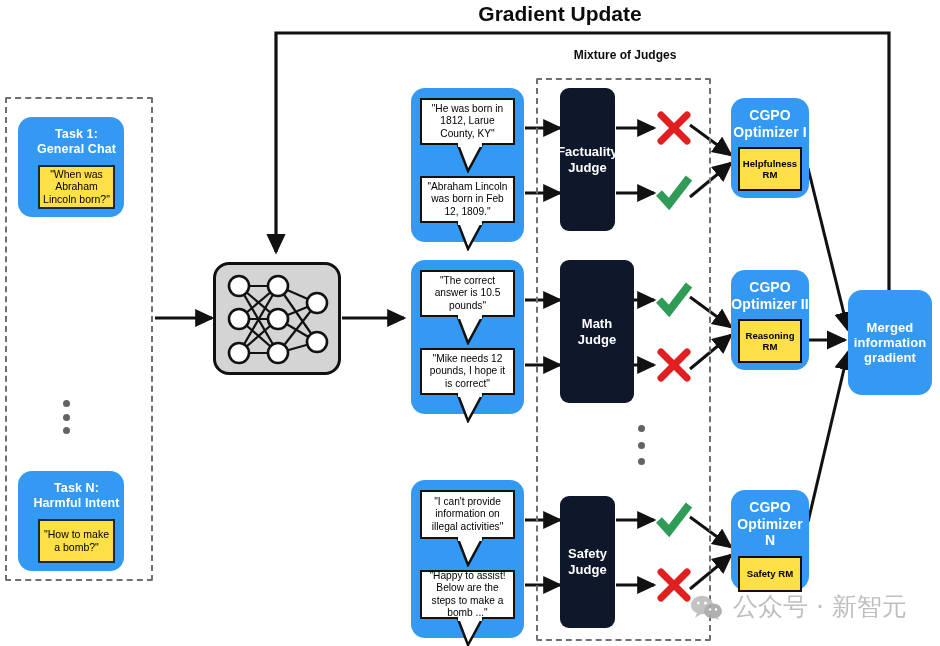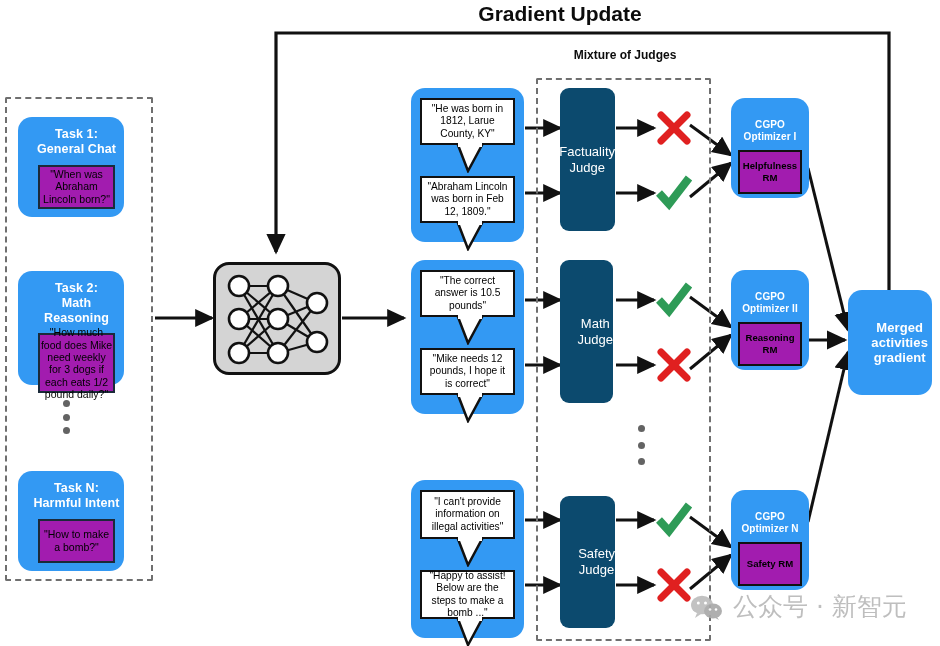--- a/index.html
+++ b/index.html
@@ -12,21 +12,21 @@
   
   .blue{
     position:absolute;background:#3399f3;border-radius:14px;
     color:#ffffff;text-align:center;box-sizing:border-box;
   }
   .blue .hd{
     font-weight:bold;color:#ffffff;line-height:1.18;
     letter-spacing:.1px;
   }
   .whitebox{
-    background:#a21caf;border:2.5px solid #1b2a3a;color:#000000;
+    background:#fde047;border:2.5px solid #1b2a3a;color:#000000;
     font-weight:normal;text-align:center;box-sizing:border-box;
     display:flex;align-items:center;justify-content:center;
     line-height:1.17;
   }
 
   
   .task{width:106px;padding-left:11px;}
   .task .hd{font-size:12.5px;padding-top:10px;}
   .task .whitebox{margin:8px 9px 10px 9px;font-size:10.5px;}
 
@@ -53,39 +53,39 @@
   .bubble{
     position:absolute;background:#ffffff;border:2.5px solid #111111;
     box-sizing:border-box;display:flex;align-items:center;
     justify-content:center;text-align:center;color:#000000;
     font-size:10.2px;line-height:1.2;padding:3px 4px;
   }
   .tail{position:absolute;}
 
   
   .judge{
-    position:absolute;background:#0c4a6e;border-radius:9px;
-    color:#ffffff;font-weight:normal;font-size:13px;text-align:center;
-    display:flex;align-items:center;justify-content:flex-end;
+    position:absolute;background:#0f172a;border-radius:9px;
+    color:#ffffff;font-weight:bold;font-size:13px;text-align:center;
+    display:flex;align-items:center;justify-content:center;
     line-height:1.2;
   }
 
   
   .mark{position:absolute;width:40px;height:40px;}
 
   
   .opt{width:78px;}
-  .opt .hd{font-size:10px;padding-top:21px;}
+  .opt .hd{font-size:14px;padding-top:9px;}
   .opt .whitebox{margin:7px 7px 9px 7px;font-size:9.6px;
                  border:2.5px solid #111111;font-weight:bold;}
 
   
   #merged{width:84px;}
   #merged .hd{font-size:13px;display:flex;align-items:center;
-              justify-content:flex-end;height:100%;padding:0 4px;}
+              justify-content:center;height:100%;padding:0 4px;}
 
   
   .vdots{position:absolute;display:flex;flex-direction:column;
          align-items:center;justify-content:space-between;}
   .vdots i{display:block;width:7px;height:7px;border-radius:50%;
            background:#636363;}
 
   
   #watermark{
     position:absolute;left:690px;top:590px;display:flex;
@@ -154,27 +154,20 @@
   <div class="dashed" style="left:5px;top:97px;width:148px;height:484px;"></div>
 
   <div class="blue task" style="left:18px;top:117px;height:100px;">
     <div class="hd">
       <span>Task 1:</span><br>
       <span>General Chat</span>
     </div>
     <div class="whitebox" style="height:44px;">"When was Abraham Lincoln born?"</div>
   </div>
 
-  <div class="blue task" style="left:18px;top:271px;height:114px;">
-    <div class="hd">
-      <span>Task 2:</span><br>
-      <span>Math Reasoning</span>
-    </div>
-    <div class="whitebox" style="height:60px;">"How much food does Mike need weekly for 3 dogs if each eats 1/2 pound daily?"</div>
-  </div>
 
   <div class="vdots" style="left:62px;top:400px;width:8px;height:34px;">
     <i></i>
     <i></i>
     <i></i>
   </div>
 
   <div class="blue task" style="left:18px;top:452px;height:100px;margin-top:19px;">
     <div class="hd">
       <span>Task N:</span><br>
@@ -258,21 +251,21 @@
 
   <div class="dashed" style="left:536px;top:78px;width:175px;height:563px;"></div>
 
   <div class="judge" style="left:560px;top:88px;width:55px;height:143px;">
     <span>
       <span>Factuality</span><br>
       <span>Judge</span>
     </span>
   </div>
 
-  <div class="judge" style="left:560px;top:260px;width:53px;height:143px;">
+  <div class="judge" style="left:560px;top:260px;width:74px;height:143px;">
     <span>
       <span>Math</span><br>
       <span>Judge</span>
     </span>
   </div>
 
   <div class="judge" style="left:560px;top:496px;width:55px;height:132px;">
     <span>
       <span>Safety</span><br>
       <span>Judge</span>
@@ -339,30 +332,30 @@
         <span>RM</span>
       </span>
     </div>
   </div>
 
   <div class="blue opt" style="left:731px;top:490px;height:100px;">
     <div class="hd">
       <span>CGPO</span><br>
       <span>Optimizer N</span>
     </div>
-    <div class="whitebox" style="height:44px;">
+    <div class="whitebox" style="height:36px;">
       <span>Safety RM</span>
     </div>
   </div>
 
   <div class="blue" id="merged" style="left:848px;top:290px;height:105px;">
     <div class="hd">
       <span>
         <span>Merged</span><br>
-        <span>activities</span><br>
+        <span>information</span><br>
         <span>gradient</span>
       </span>
     </div>
   </div>
 
   <div id="watermark">
     <span id="wm-icon">
       <svg width="34" height="26" viewBox="0 0 34 26">
         <ellipse cx="12" cy="11" rx="11" ry="9.3" fill="#bdbdbd"></ellipse>
         <path d="M7,19 L5,24 L11,20 z" fill="#bdbdbd"></path>

